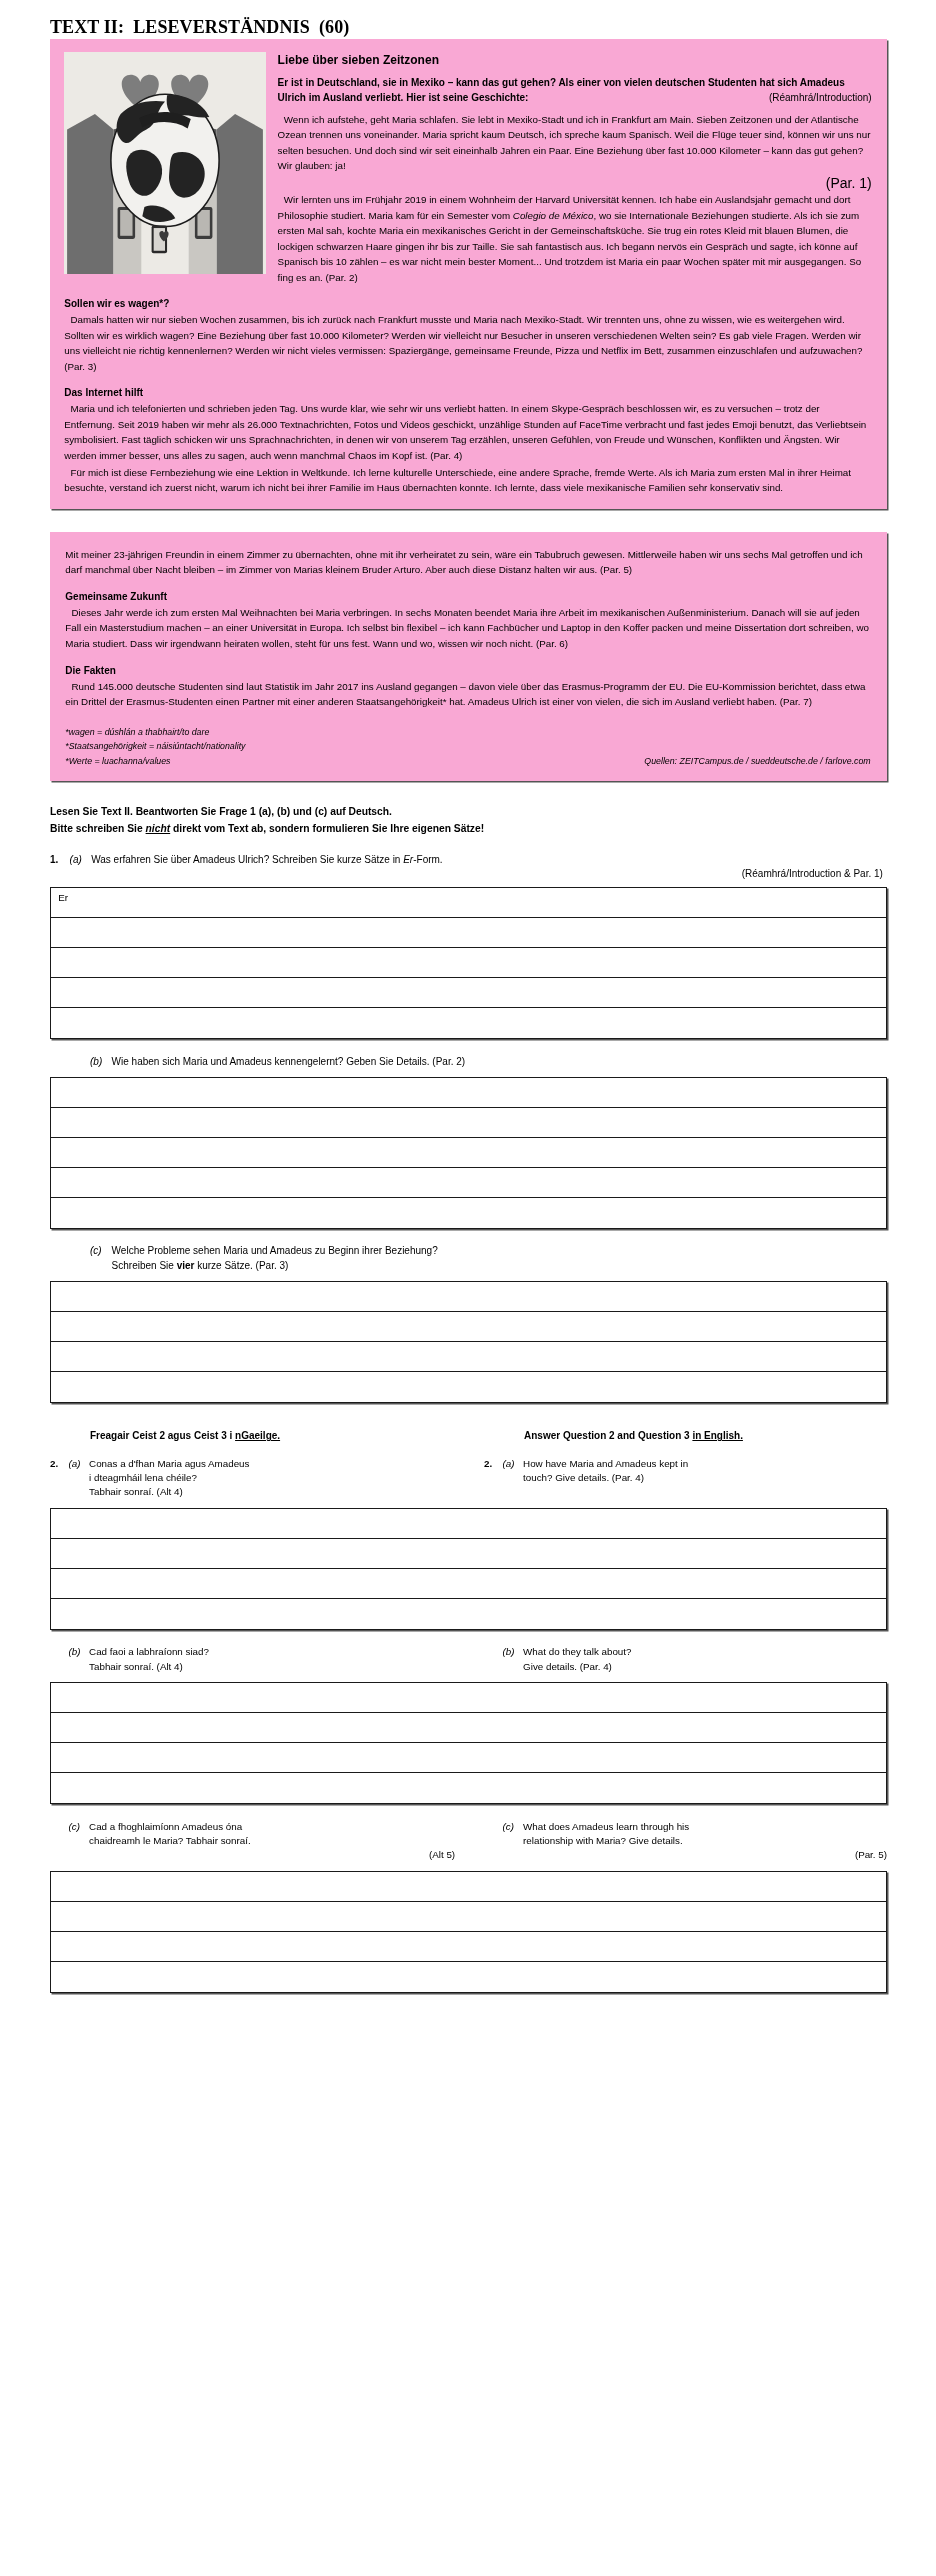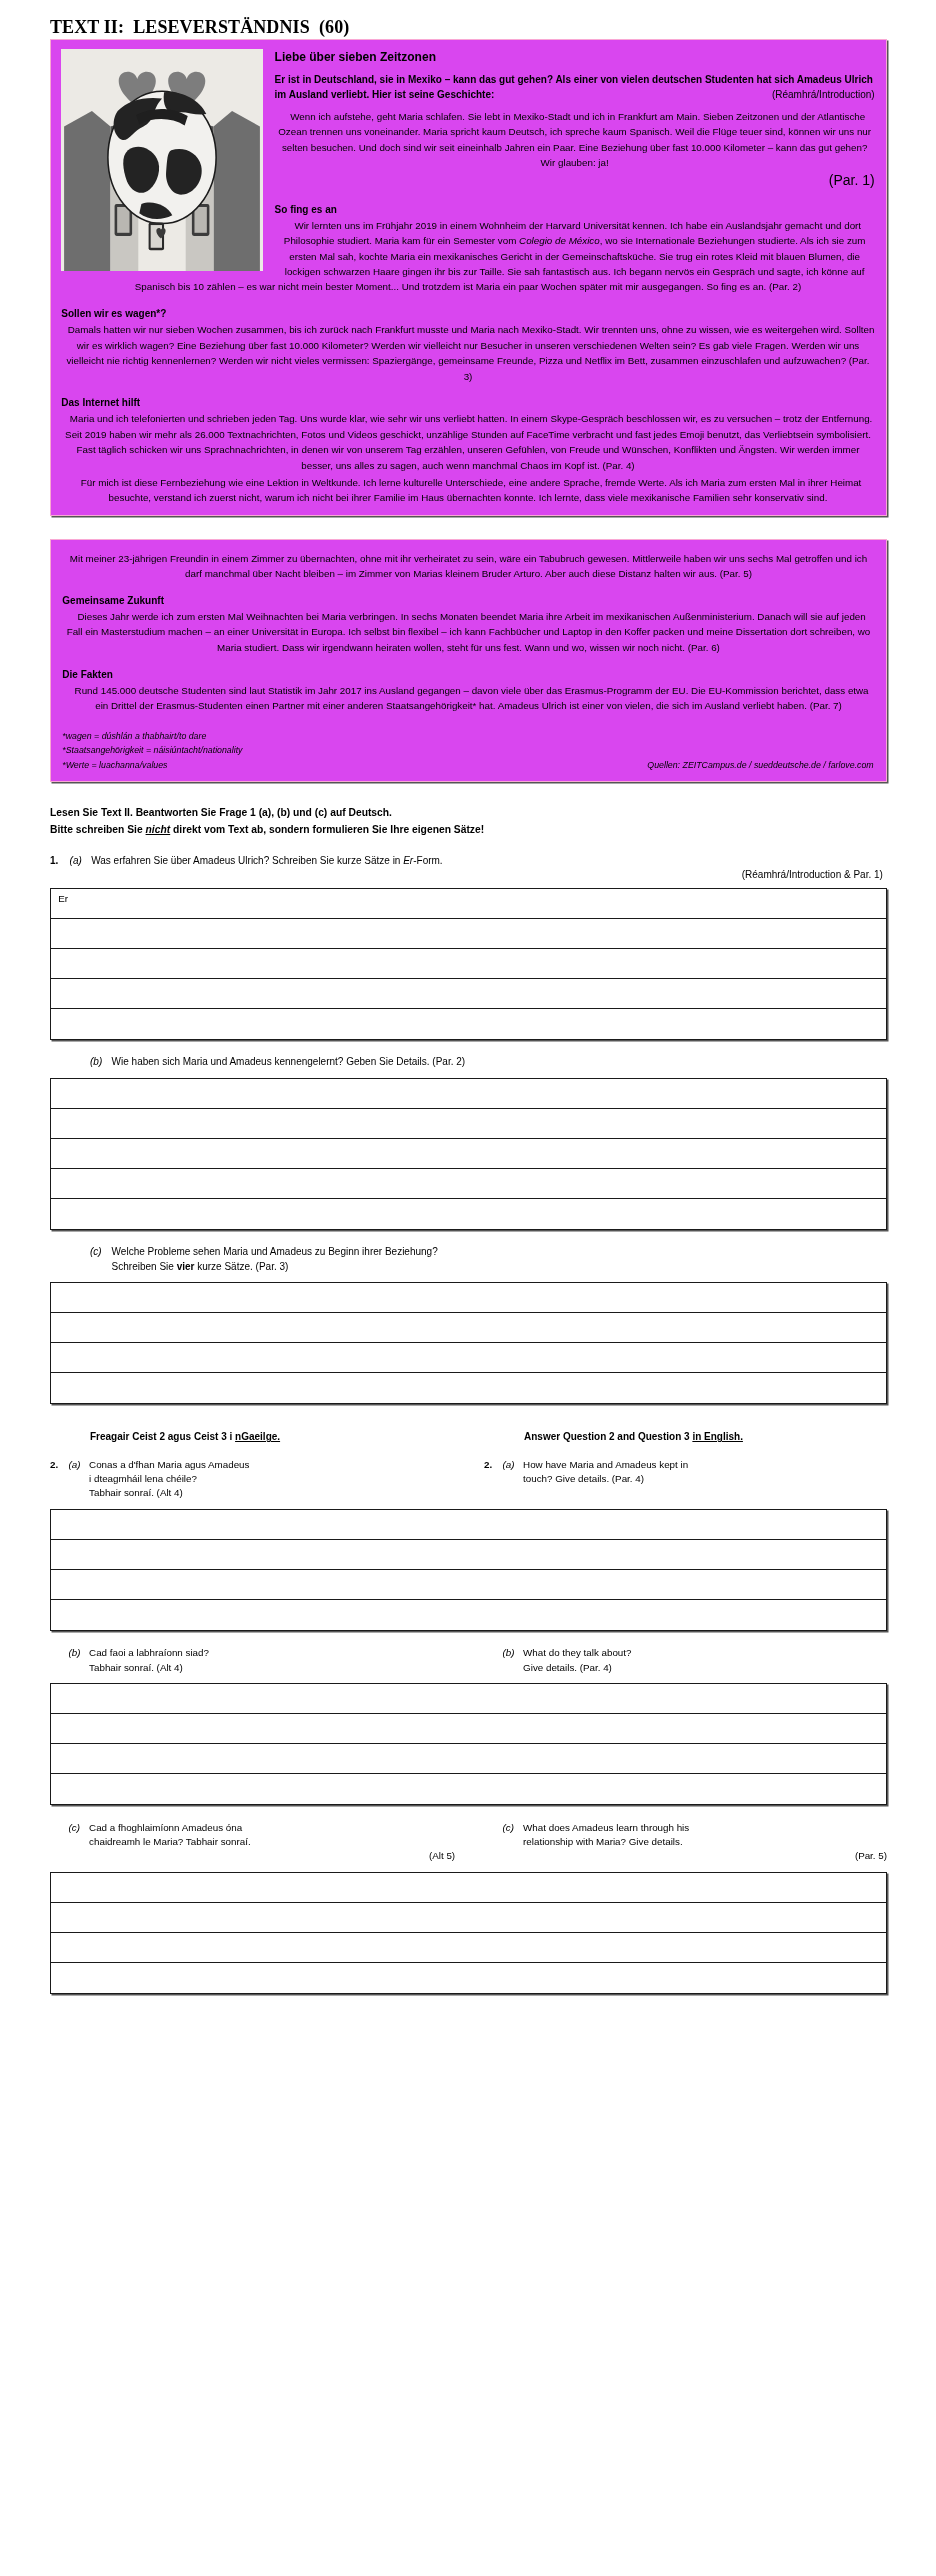--- a/index.html
+++ b/index.html
@@ -29,25 +29,25 @@
     font-family: "Liberation Serif", serif;
     font-weight: bold;
     font-size: 18px;
     letter-spacing: 0.1px;
     line-height: 1.05;
     white-space: pre;
   }
 
   
   .article-box {
-    border: 1px solid #f9a8d4;
+    border: 4px solid #f9a8d4;
     box-shadow: 1.5px 1.5px 0 #555;
     box-sizing: border-box;
     padding: 7.2px 11.3px 8.2px 10.3px;
-    background: #d946ef;
+    background: #f9a8d4;
   }
   .article-box.second {
     margin-top: 23px;
     padding: 10.3px 11.3px 9.3px 11.3px;
   }
 
   
   .art-figure {
     float: left;
     width: 202px;
@@ -72,21 +72,21 @@
     margin: 0 0 6.2px 0;
   }
   .lead-body .ref {
     font-weight: normal;
     float: right;
   }
   .para {
     font-size: 9.8px;
     line-height: 1.58;
     margin: 0 0 1.5px 0;
-    text-align: center;
+    text-align: left;
   }
   .para.indent { text-indent: 6.2px; }
   .sec-head {
     font-weight: bold;
     font-size: 10px;
     line-height: 1.5;
     margin: 11.3px 0 1px 0;
   }
   .sec-head.first { margin-top: 13.4px; }
   .par-right {
@@ -247,21 +247,20 @@
     <div class="lead-head">Liebe über sieben Zeitzonen</div>
 
     <div class="lead-body">
       <span>Er ist in Deutschland, sie in Mexiko – kann das gut gehen?  Als einer von vielen deutschen Studenten hat sich Amadeus Ulrich im Ausland verliebt.  Hier ist seine Geschichte:</span>
       <span class="ref">(Réamhrá/Introduction)</span>
     </div>
 
     <div class="para indent">Wenn ich aufstehe, geht Maria schlafen.  Sie lebt in Mexiko-Stadt und ich in Frankfurt am Main.  Sieben Zeitzonen und der Atlantische Ozean trennen uns voneinander.  Maria spricht kaum Deutsch, ich spreche kaum Spanisch.  Weil die Flüge teuer sind, können wir uns nur selten besuchen.  Und doch sind wir seit eineinhalb Jahren ein Paar.  Eine Beziehung über fast 10.000 Kilometer – kann das gut gehen?  Wir glauben: ja!</div>
     <div class="par-right">(Par. 1)</div>
 
-    <div class="sec-head first">So fing es an</div>
     <div class="para indent"><span>Wir lernten uns im Frühjahr 2019 in einem Wohnheim der Harvard Universität kennen.  Ich habe ein Auslandsjahr gemacht und dort Philosophie studiert.  Maria kam für ein Semester vom </span><em class="it">Colegio de México</em><span>, wo sie Internationale Beziehungen studierte.  Als ich sie zum ersten Mal sah, kochte Maria ein mexikanisches Gericht in der Gemeinschaftsküche.  Sie trug ein rotes Kleid mit blauen Blumen, die lockigen schwarzen Haare gingen ihr bis zur Taille.  Sie sah fantastisch aus.  Ich begann nervös ein Gespräch und sagte, ich könne auf Spanisch bis 10 zählen – es war nicht mein bester Moment...  Und trotzdem ist Maria ein paar Wochen später mit mir ausgegangen.  So fing es an.  (Par. 2)</span></div>
 
     <div class="sec-head">Sollen wir es wagen*?</div>
     <div class="para indent">Damals hatten wir nur sieben Wochen zusammen, bis ich zurück nach Frankfurt musste und Maria nach Mexiko-Stadt.  Wir trennten uns, ohne zu wissen, wie es weitergehen wird.  Sollten wir es wirklich wagen?  Eine Beziehung über fast 10.000 Kilometer?  Werden wir vielleicht nur Besucher in unseren verschiedenen Welten sein?  Es gab viele Fragen.  Werden wir uns vielleicht nie richtig kennenlernen?  Werden wir nicht vieles vermissen:  Spaziergänge, gemeinsame Freunde, Pizza und Netflix im Bett, zusammen einzuschlafen und aufzuwachen?  (Par. 3)</div>
 
     <div class="sec-head">Das Internet hilft</div>
     <div class="para indent">Maria und ich telefonierten und schrieben jeden Tag.  Uns wurde klar, wie sehr wir uns verliebt hatten.  In einem Skype-Gespräch beschlossen wir, es zu versuchen – trotz der Entfernung.  Seit 2019 haben wir mehr als 26.000 Textnachrichten, Fotos und Videos geschickt, unzählige Stunden auf FaceTime verbracht und fast jedes Emoji benutzt, das Verliebtsein symbolisiert.  Fast täglich schicken wir uns Sprachnachrichten, in denen wir von unserem Tag erzählen, unseren Gefühlen, von Freude und Wünschen, Konflikten und Ängsten.  Wir werden immer besser, uns alles zu sagen, auch wenn manchmal Chaos im Kopf ist.  (Par. 4)</div>
 
     <div class="para indent">Für mich ist diese Fernbeziehung wie eine Lektion in Weltkunde.  Ich lerne kulturelle Unterschiede, eine andere Sprache, fremde Werte.  Als ich Maria zum ersten Mal in ihrer Heimat besuchte, verstand ich zuerst nicht, warum ich nicht bei ihrer Familie im Haus übernachten konnte.  Ich lernte, dass viele mexikanische Familien sehr konservativ sind.</div>
   </div>

